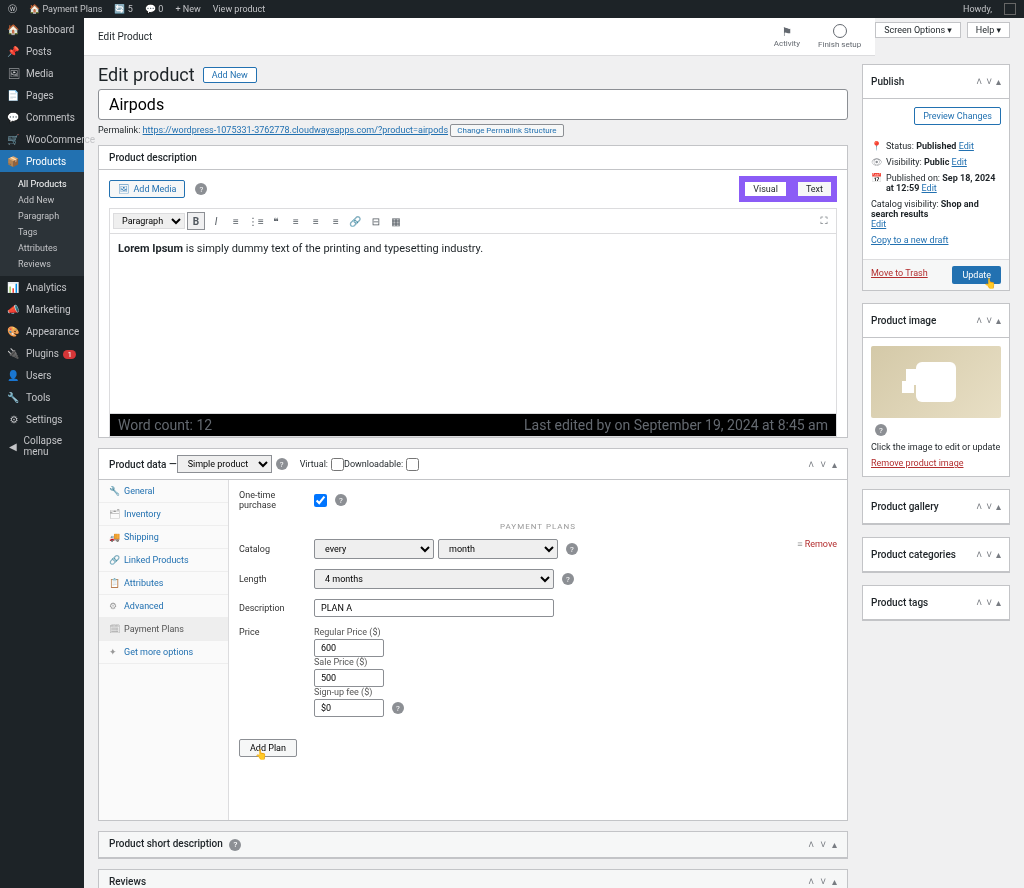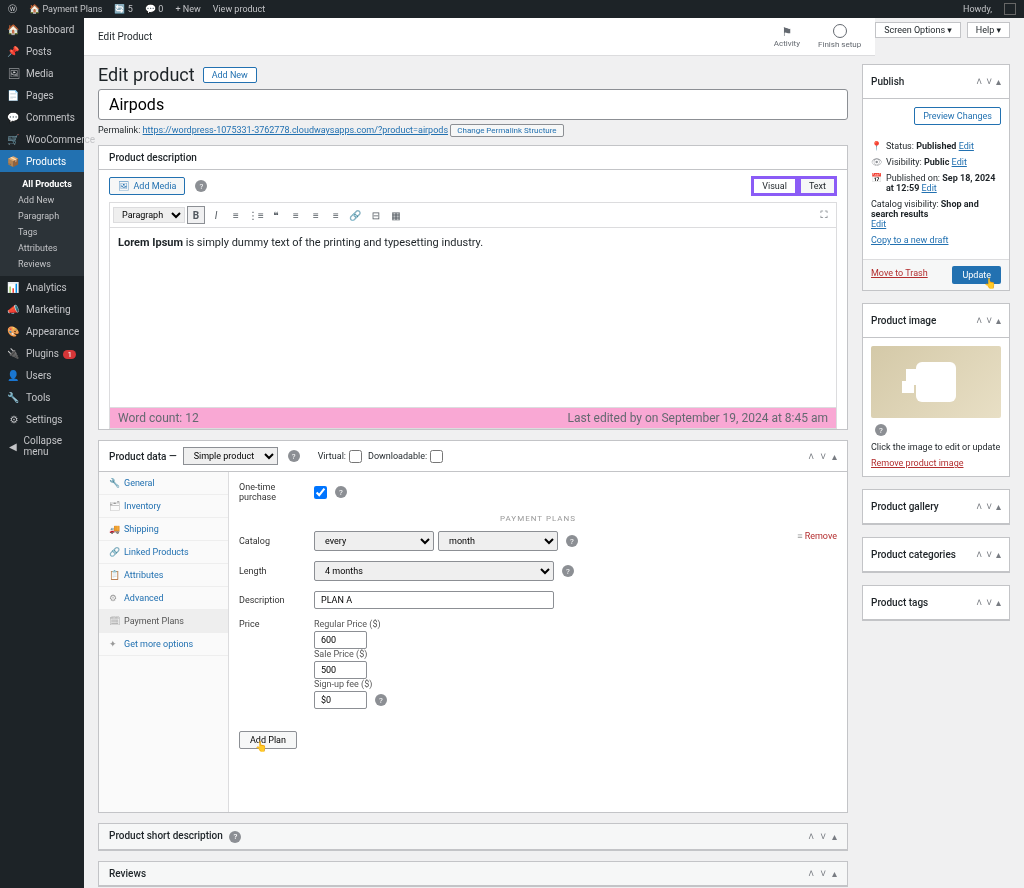--- a/index.html
+++ b/index.html
@@ -6,21 +6,21 @@
 body { background: #f0f0f1; font-size: 11px; color: #1d2327; width: 1024px; height: 888px; overflow: hidden; }
 .adminbar { background: #1d2327; color: #c3c4c7; height: 18px; display: flex; align-items: center; font-size: 9px; padding: 0 8px; justify-content: space-between; }
 .adminbar .left, .adminbar .right { display: flex; gap: 12px; align-items: center; }
 .adminbar span { cursor: pointer; }
 .wrap { display: flex; height: calc(100% - 18px); }
 .sidebar { width: 84px; background: #1d2327; color: #c3c4c7; font-size: 10px; flex-shrink: 0; }
 .sidebar .item { display: flex; align-items: center; padding: 5px 8px; gap: 6px; cursor: pointer; }
 .sidebar .item.active { background: #2271b1; color: #fff; }
 .sidebar .submenu { background: #2c3338; padding: 4px 0; }
 .sidebar .submenu .sub { padding: 3px 8px 3px 18px; cursor: pointer; font-size: 9px; }
-.sidebar .submenu .sub.selected { color: #fff; font-weight: 700; text-align: center; }
+.sidebar .submenu .sub.selected { color: #fff; font-weight: 400; }
 .sidebar .icon { width: 12px; height: 12px; display: inline-flex; align-items: center; justify-content: center; }
 .badge { background: #d63638; color: #fff; border-radius: 8px; padding: 0 4px; font-size: 8px; margin-left: 2px; }
 .content { flex: 1; overflow-y: auto; }
 .crumb { background: #fff; border-bottom: 1px solid #dcdcde; padding: 6px 14px; font-size: 10px; display: flex; justify-content: space-between; align-items: center; }
 .topicons { display: flex; gap: 18px; align-items: center; }
 .topicon { display: flex; flex-direction: column; align-items: center; font-size: 8px; color: #646970; cursor: pointer; }
 .topicon .circ { width: 14px; height: 14px; border: 1.5px solid #646970; border-radius: 50%; margin-bottom: 2px; }
 .main { padding: 8px 14px; display: flex; gap: 14px; }
 .left-col { flex: 1; min-width: 0; }
 .right-col { width: 148px; flex-shrink: 0; }
@@ -34,44 +34,44 @@
 .panel-head { padding: 6px 10px; border-bottom: 1px solid #c3c4c7; font-weight: 500; display: flex; justify-content: space-between; align-items: center; font-size: 10px; }
 .panel-head .tools { display: flex; gap: 6px; color: #787c82; }
 .panel-head .tools span { cursor: pointer; }
 .panel-body { padding: 8px 10px; }
 .media-btn { border: 1px solid #2271b1; background: #f6f7f7; color: #2271b1; padding: 3px 8px; font-size: 9px; border-radius: 2px; cursor: pointer; display: inline-flex; align-items: center; gap: 4px; }
 .ed-toolbar { border: 1px solid #dcdcde; background: #fff; display: flex; align-items: center; gap: 2px; padding: 3px; margin-top: 6px; flex-wrap: wrap; }
 .ed-toolbar select { border: 1px solid #dcdcde; padding: 1px 4px; font-size: 9px; }
 .ed-toolbar .tbtn { width: 18px; height: 18px; display: flex; align-items: center; justify-content: center; cursor: pointer; font-size: 10px; color: #50575e; }
 .ed-toolbar .tbtn.active { background: #f0f0f1; border: 1px solid #8c8f94; }
 .ed-toolbar .right { margin-left: auto; }
-.mode-tab { border: 3px solid #8b5cf6; padding: 2px 8px; font-size: 9px; cursor: pointer; background: #f6f7f7; }
+.mode-tab { border: 6px solid #8b5cf6; padding: 2px 8px; font-size: 9px; cursor: pointer; background: #f6f7f7; }
 .mode-tab.active { background: #fff; }
 .editor-area { border: 1px solid #dcdcde; border-top: none; min-height: 180px; padding: 8px; font-size: 11px; }
-.ed-status { background: #f9a8d4; border: 1px solid #dcdcde; border-top: none; padding: 3px 8px; font-size: 12px; color: #646970; display: flex; justify-content: space-between; }
-.pdata-head { padding: 6px 10px; border-bottom: 1px solid #c3c4c7; display: flex; align-items: center; gap: 6px; font-size: 10px; }
+.ed-status { background: #000000; border: 1px solid #dcdcde; border-top: none; padding: 3px 8px; font-size: 14px; color: #646970; display: flex; justify-content: space-between; }
+.pdata-head { padding: 6px 10px; border-bottom: 1px solid #c3c4c7; display: flex; align-items: center; font-size: 10px; }
 .pdata-head select { border: 1px solid #8c8f94; padding: 2px 6px; font-size: 9px; }
 .pdata-head label { font-size: 9px; display: flex; align-items: center; gap: 3px; }
 .pdata-body { display: flex; min-height: 340px; }
 .pdata-tabs { width: 130px; border-right: 1px solid #dcdcde; background: #fafafa; }
 .pdata-tabs .tab { padding: 6px 10px; border-bottom: 1px solid #eee; font-size: 9px; color: #2271b1; cursor: pointer; display: flex; align-items: center; gap: 5px; }
 .pdata-tabs .tab.active { background: #eee; color: #555; }
 .pdata-tabs .tab .ticon { width: 10px; color: #999; }
 .pdata-content { flex: 1; padding: 10px; }
 .form-row { display: flex; align-items: center; margin-bottom: 10px; font-size: 9px; }
 .form-row .lbl { width: 75px; color: #333; }
 .form-row .fld { flex: 1; display: flex; gap: 4px; align-items: center; }
 .form-row select, .form-row input[type=text] { border: 1px solid #8c8f94; border-radius: 2px; padding: 3px 6px; font-size: 9px; }
 .form-row select.wide, .form-row input.wide { width: 240px; }
 .form-row select.half { width: 120px; }
 .plans-title { text-align: center; font-size: 8px; color: #999; margin: 12px 0 8px; letter-spacing: 1px; }
 .remove-link { color: #b32d2e; font-size: 9px; cursor: pointer; float: right; }
 .remove-link::before { content: "≡ "; color: #999; }
 .price-block .plbl { font-size: 9px; color: #555; margin-bottom: 2px; }
-.price-block input { width: 53px; border: 1px solid #8c8f94; padding: 3px 6px; font-size: 9px; border-radius: 2px; }
+.price-block input { width: 70px; border: 1px solid #8c8f94; padding: 3px 6px; font-size: 9px; border-radius: 2px; }
 .add-plan { border: 1px solid #8c8f94; background: #f6f7f7; padding: 3px 10px; font-size: 9px; cursor: pointer; border-radius: 2px; margin-top: 12px; }
 .cursor-ic { position: absolute; font-size: 10px; pointer-events: none; }
 .rpanel { border: 1px solid #c3c4c7; background: #fff; margin-bottom: 12px; }
 .rpanel-head { padding: 11px 8px; border-bottom: 1px solid #c3c4c7; font-weight: 500; font-size: 10px; display: flex; justify-content: space-between; align-items: center; }
 .rpanel-body { padding: 8px; font-size: 9px; }
 .rpanel-body .line { margin-bottom: 6px; display: flex; gap: 5px; align-items: flex-start; }
 .rpanel-body .line .ic { width: 10px; color: #8c8f94; }
 .rpanel-body a { color: #2271b1; text-decoration: underline; cursor: pointer; }
 .rpanel-body a.red { color: #b32d2e; }
 .preview-btn { border: 1px solid #2271b1; color: #2271b1; background: #fff; padding: 3px 8px; font-size: 9px; border-radius: 2px; cursor: pointer; float: right; margin-bottom: 8px; }

